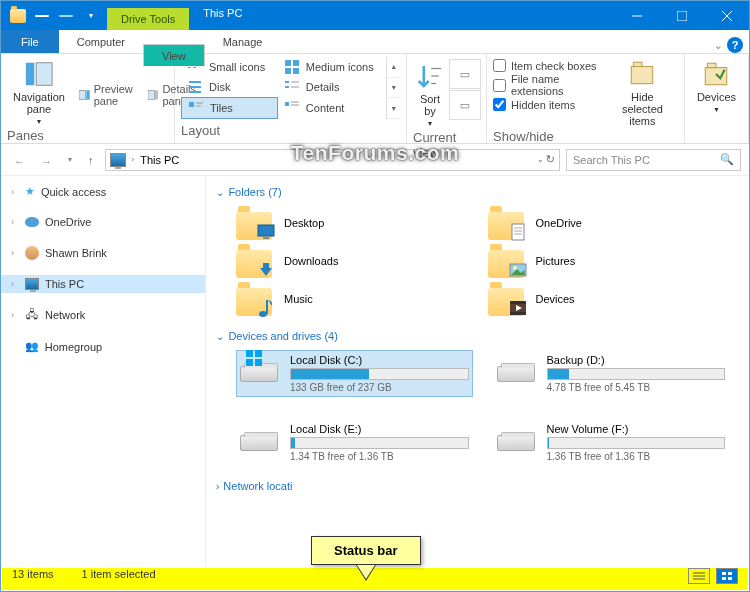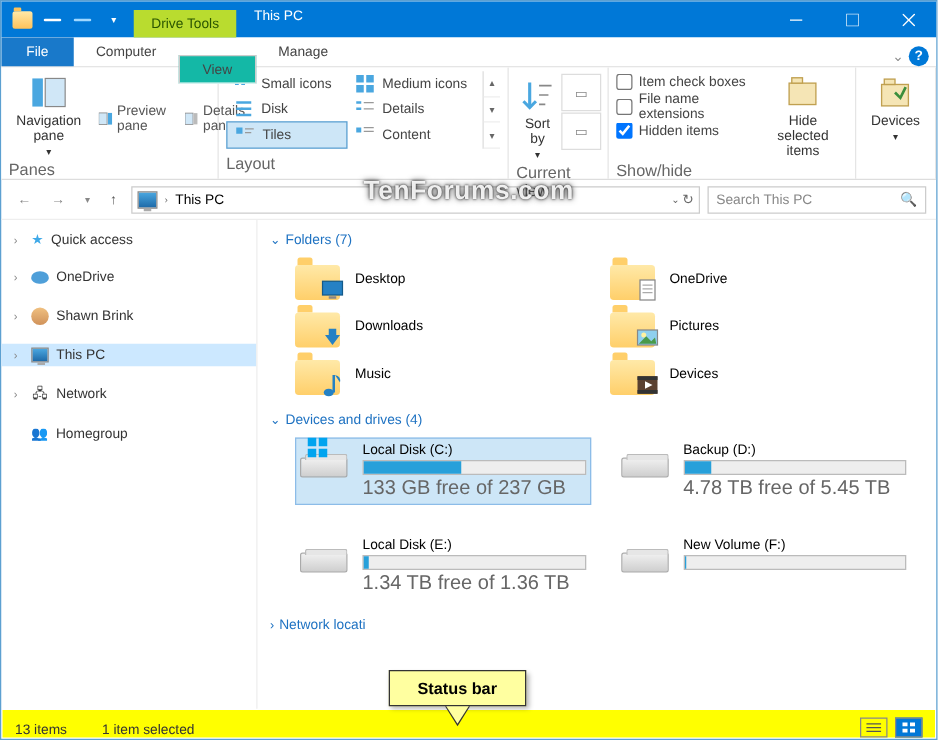--- a/index.html
+++ b/index.html
@@ -89,24 +89,24 @@
     .drives-grid { display:grid; grid-template-columns: 1fr 1fr; gap:22px 20px; padding:4px 10px 10px 20px;}
     .drive-tile { display:flex; align-items:flex-start; gap:10px; padding:4px;}
     .drive-tile.sel{ background:#cde6f7; border:1px solid #8cbce8; padding:3px;}
     .drive-ico{width:40px; height:32px; position:relative;}
     .disk-body{width:38px; height:16px; background:linear-gradient(#f0f0f0,#cfcfcf); border:1px solid #aaa; border-radius:2px; position:absolute; bottom:4px;}
     .disk-body::before{content:"";position:absolute;top:-4px;left:3px;width:32px;height:4px;background:#e6e6e6;border:1px solid #bbb;border-bottom:none;border-radius:2px 2px 0 0;}
     .winlogo{position:absolute; top:-4px; left:6px; width:16px; height:16px; color:#00a4ef;}
     .drive-info{flex:1;}
     .bar{width:100%; height:12px; border:1px solid #bbb; background:#eee; margin:2px 0;}
     .bar-fill{height:100%; background:#27a0da;}
-    .drive-sub{font-size:16px; color:#666;}
-
-    
-    .statusbar { height:22px; background:#ffff00; display:flex; align-items:flex-end; padding:0 10px; color:#333; gap:28px; position:absolute; bottom:1px; left:1px; right:1px;}
+    .drive-sub{font-size:10px; color:#666;}
+
+    
+    .statusbar { height:22px; background:#ffff00; display:flex; align-items:flex-start; padding:0 10px; color:#333; gap:28px; position:absolute; bottom:1px; left:1px; right:1px;}
     .statusbar .sright{margin-left:auto; display:flex; gap:6px;}
     .viewbtn{width:22px; height:16px; border:1px solid #888; display:flex; align-items:center; justify-content:center;}
 
     
     .callout { position:absolute; bottom:12px; left:310px; }
     .callout-box{ background:#ffffa0; border:1px solid #333; padding:6px 22px; font-weight:bold; font-size:13px; box-shadow:2px 2px 4px rgba(0,0,0,0.3);}
     .callout-tip{ width:0; height:0; border-left:10px solid transparent; border-right:10px solid transparent; border-top:16px solid #333; margin:0 auto;}
     .callout-tip-inner{ width:0; height:0; border-left:9px solid transparent; border-right:9px solid transparent; border-top:14px solid #ffffa0; margin:-16px auto 0; position:relative; top:0px;}
 
     .watermark{position:absolute; top:140px; left:0; right:0; text-align:center; font-size:21px; font-weight:bold; color:rgba(255,255,255,0.92); text-shadow:0 0 5px rgba(0,0,0,0.7),0 0 2px rgba(0,0,0,0.9); pointer-events:none; font-family:Arial,sans-serif; letter-spacing:0.5px;}
@@ -522,20 +522,21 @@
       </div>
       <div class="drive-tile">
         <div class="drive-ico">
             <div class="disk-body"></div>
           </div>
         <div class="drive-info">
             <div>New Volume (F:)</div>
             <div class="bar">
               <div class="bar-fill" style="width:1%"></div>
             </div>
+            <div class="drive-sub">1.36 TB free of 1.36 TB</div>
           </div>
       </div>
     </div>
 
     <div class="section-hdr">
         <span class="sc">›</span>
         <span>Network locati</span>
       </div>
   </div>
 </div>

